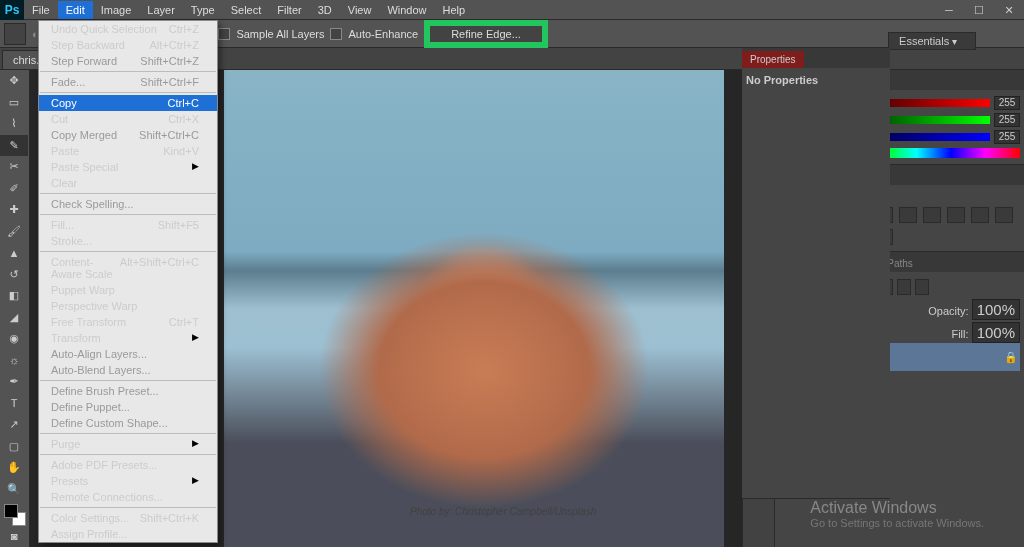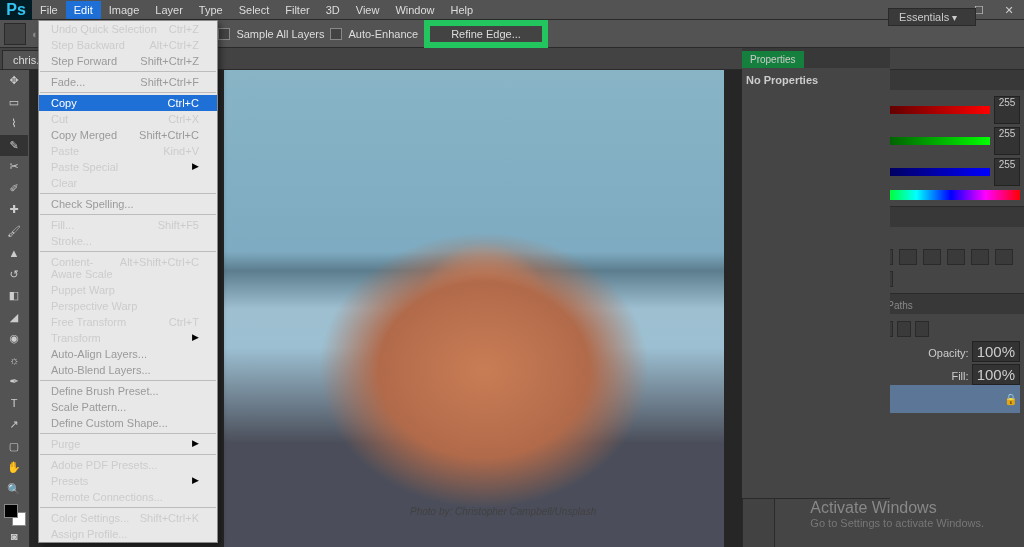--- a/index.html
+++ b/index.html
@@ -1,20 +1,20 @@
 <!DOCTYPE html>
 <html><head>
 <meta charset="utf-8">
 <style>
 * { margin: 0; padding: 0; box-sizing: border-box; font-family: "Segoe UI", Tahoma, sans-serif; font-size: 11px; color: #ccc; user-select: none; }
 body { width: 1024px; height: 547px; background: #535353; overflow: hidden; position: relative; }
 
 
 .menubar { display: flex; align-items: center; height: 20px; background: #535353; border-bottom: 1px solid #2a2a2a; }
-.ps-logo { width: 32px; height: 20px; background:#001d26; display:flex; align-items:center; justify-content:center; font-size:16px; font-weight:bold; color:#31c5f4; }
+.ps-logo { width: 24px; height: 20px; background:#001d26; display:flex; align-items:center; justify-content:center; font-size:12px; font-weight:bold; color:#31c5f4; }
 .menubar span.menu-item { padding: 3px 8px; cursor: default; color:#ddd; }
 
 
 .optionsbar { display: flex; align-items: center; height: 28px; background:#535353; border-bottom:1px solid #2a2a2a; padding-left:4px; gap:6px;}
 .opt-tool-icon { width:22px; height:22px; background:#434343; border:1px solid #2a2a2a; }
 .opt-label { color:#ddd; font-size:11px; }
 .opt-check { width:12px; height:12px; border:1px solid #888; background:#434343; display:inline-flex; align-items:center; justify-content:center; }
 .opt-btn { padding:2px 21px; background:#434343; border:6px solid #22c55e; color:#ddd; }
 
 
@@ -47,53 +47,53 @@
 .dd-sep { height:1px; background:#bcbcbc; margin:2px 1px; }
 .dd-item .arrow { color:#000; font-size:9px; }
 
 
 .panels-col { width:282px; background:#454545; border-left:1px solid #2a2a2a; display:flex; }
 .panels-strip { width:32px; background:#424242; border-right:1px solid #2a2a2a; display:flex; flex-direction:column; gap:10px; padding-top:6px; align-items:center;}
 .panels-main { flex:1; display:flex; flex-direction:column; }
 
 .panel { background:#454545; border-bottom:1px solid #2a2a2a; }
 .panel-tabs { display:flex; background:#383838; height:20px; align-items:flex-end; }
-.ptab { padding:3px 8px; background:#15803d; color:#ccc; font-size:10px; }
+.ptab { padding:3px 8px; background:#7f1d1d; color:#ccc; font-size:10px; }
 .ptab.inactive { background:#383838; color:#888; }
 .panel-body { padding:6px 4px; font-size:10px; color:#ccc; }
 
 
 .color-swatch { width:28px; height:28px; background:#fff; border:1px solid #222; }
 .rgb-row { display:flex; align-items:center; gap:4px; margin-bottom:3px; }
 .rgb-row label { width:10px; color:#ccc; }
 .slider { flex:1; height:8px; }
 .slider.r { background:linear-gradient(90deg,#000,#f00); }
 .slider.g { background:linear-gradient(90deg,#000,#0f0); }
 .slider.b { background:linear-gradient(90deg,#000,#00f); }
-.slider-val { width:26px; height:28px; background:#333; border:1px solid #222; color:#ccc; text-align:center; font-size:10px; }
+.slider-val { width:26px; height:14px; background:#333; border:1px solid #222; color:#ccc; text-align:center; font-size:10px; }
 .spectrum { height:10px; background:linear-gradient(90deg,#f00,#ff0,#0f0,#0ff,#00f,#f0f,#f00); margin-top:4px;}
 
 
 .adj-icons { display:flex; flex-wrap:wrap; gap:6px; margin-top:4px; }
 .adj-ic { width:18px; height:16px; background:#3a3a3a; border:1px solid #2a2a2a; }
 
 
 .layers-controls { display:flex; align-items:center; gap:4px; margin-bottom:4px; }
 .sel-box { background:#333; border:1px solid #222; color:#ccc; padding:1px 4px; font-size:15px; }
 .layer-row { display:flex; align-items:center; background:#5b7697; padding:3px 4px; gap:4px; }
 .eye-ic { width:14px; height:12px; }
 .layer-thumb { width:28px; height:22px; background:linear-gradient(180deg,#9ac 50%,#c97d55 50%); border:1px solid #222; }
 .layer-name { flex:1; color:#eee; font-style:italic; font-size:10px; }
 .lock-ic { width:12px; height:12px; }
 
 
 .win-controls { position:absolute; top:0; right:0; display:flex; }
 .win-ctl { width:30px; height:20px; display:flex; align-items:center; justify-content:center; color:#ccc; }
 
-.ess-dd { position:absolute; top:8px; right:48px; background:#3a3a3a; border:1px solid #2a2a2a; padding:2px 18px 2px 10px; font-size:10px; color:#ccc; }
+.ess-dd { position:absolute; top:32px; right:48px; background:#3a3a3a; border:1px solid #2a2a2a; padding:2px 18px 2px 10px; font-size:10px; color:#ccc; }
 
 .watermark { position:absolute; right:40px; bottom:18px; color:#818181; }
 .watermark .t1 { font-size:16px; color:#888; }
 .watermark .t2 { font-size:11px; color:#777; }
 
 
 .lab-row { display:flex; justify-content:space-between; font-size:10px; color:#888; margin-bottom:2px; }
 .layers-bottom { display:flex; gap:6px; padding:4px; border-top:1px solid #2a2a2a; justify-content:flex-end; }
 .lb-ic { width:16px; height:14px; background:#3a3a3a; }
 </style>
@@ -376,21 +376,21 @@
     <div class="dd-item disabled">
       <span>Auto-Blend Layers...</span>
       <span></span>
     </div>
     <div class="dd-sep"></div>
     <div class="dd-item disabled">
       <span>Define Brush Preset...</span>
       <span></span>
     </div>
     <div class="dd-item disabled">
-      <span>Scale Pattern...</span>
+      <span>Define Puppet...</span>
       <span></span>
     </div>
     <div class="dd-item disabled">
       <span>Define Custom Shape...</span>
       <span></span>
     </div>
     <div class="dd-sep"></div>
     <div class="dd-item">
       <span>Purge</span>
       <span class="arrow">▶</span>

